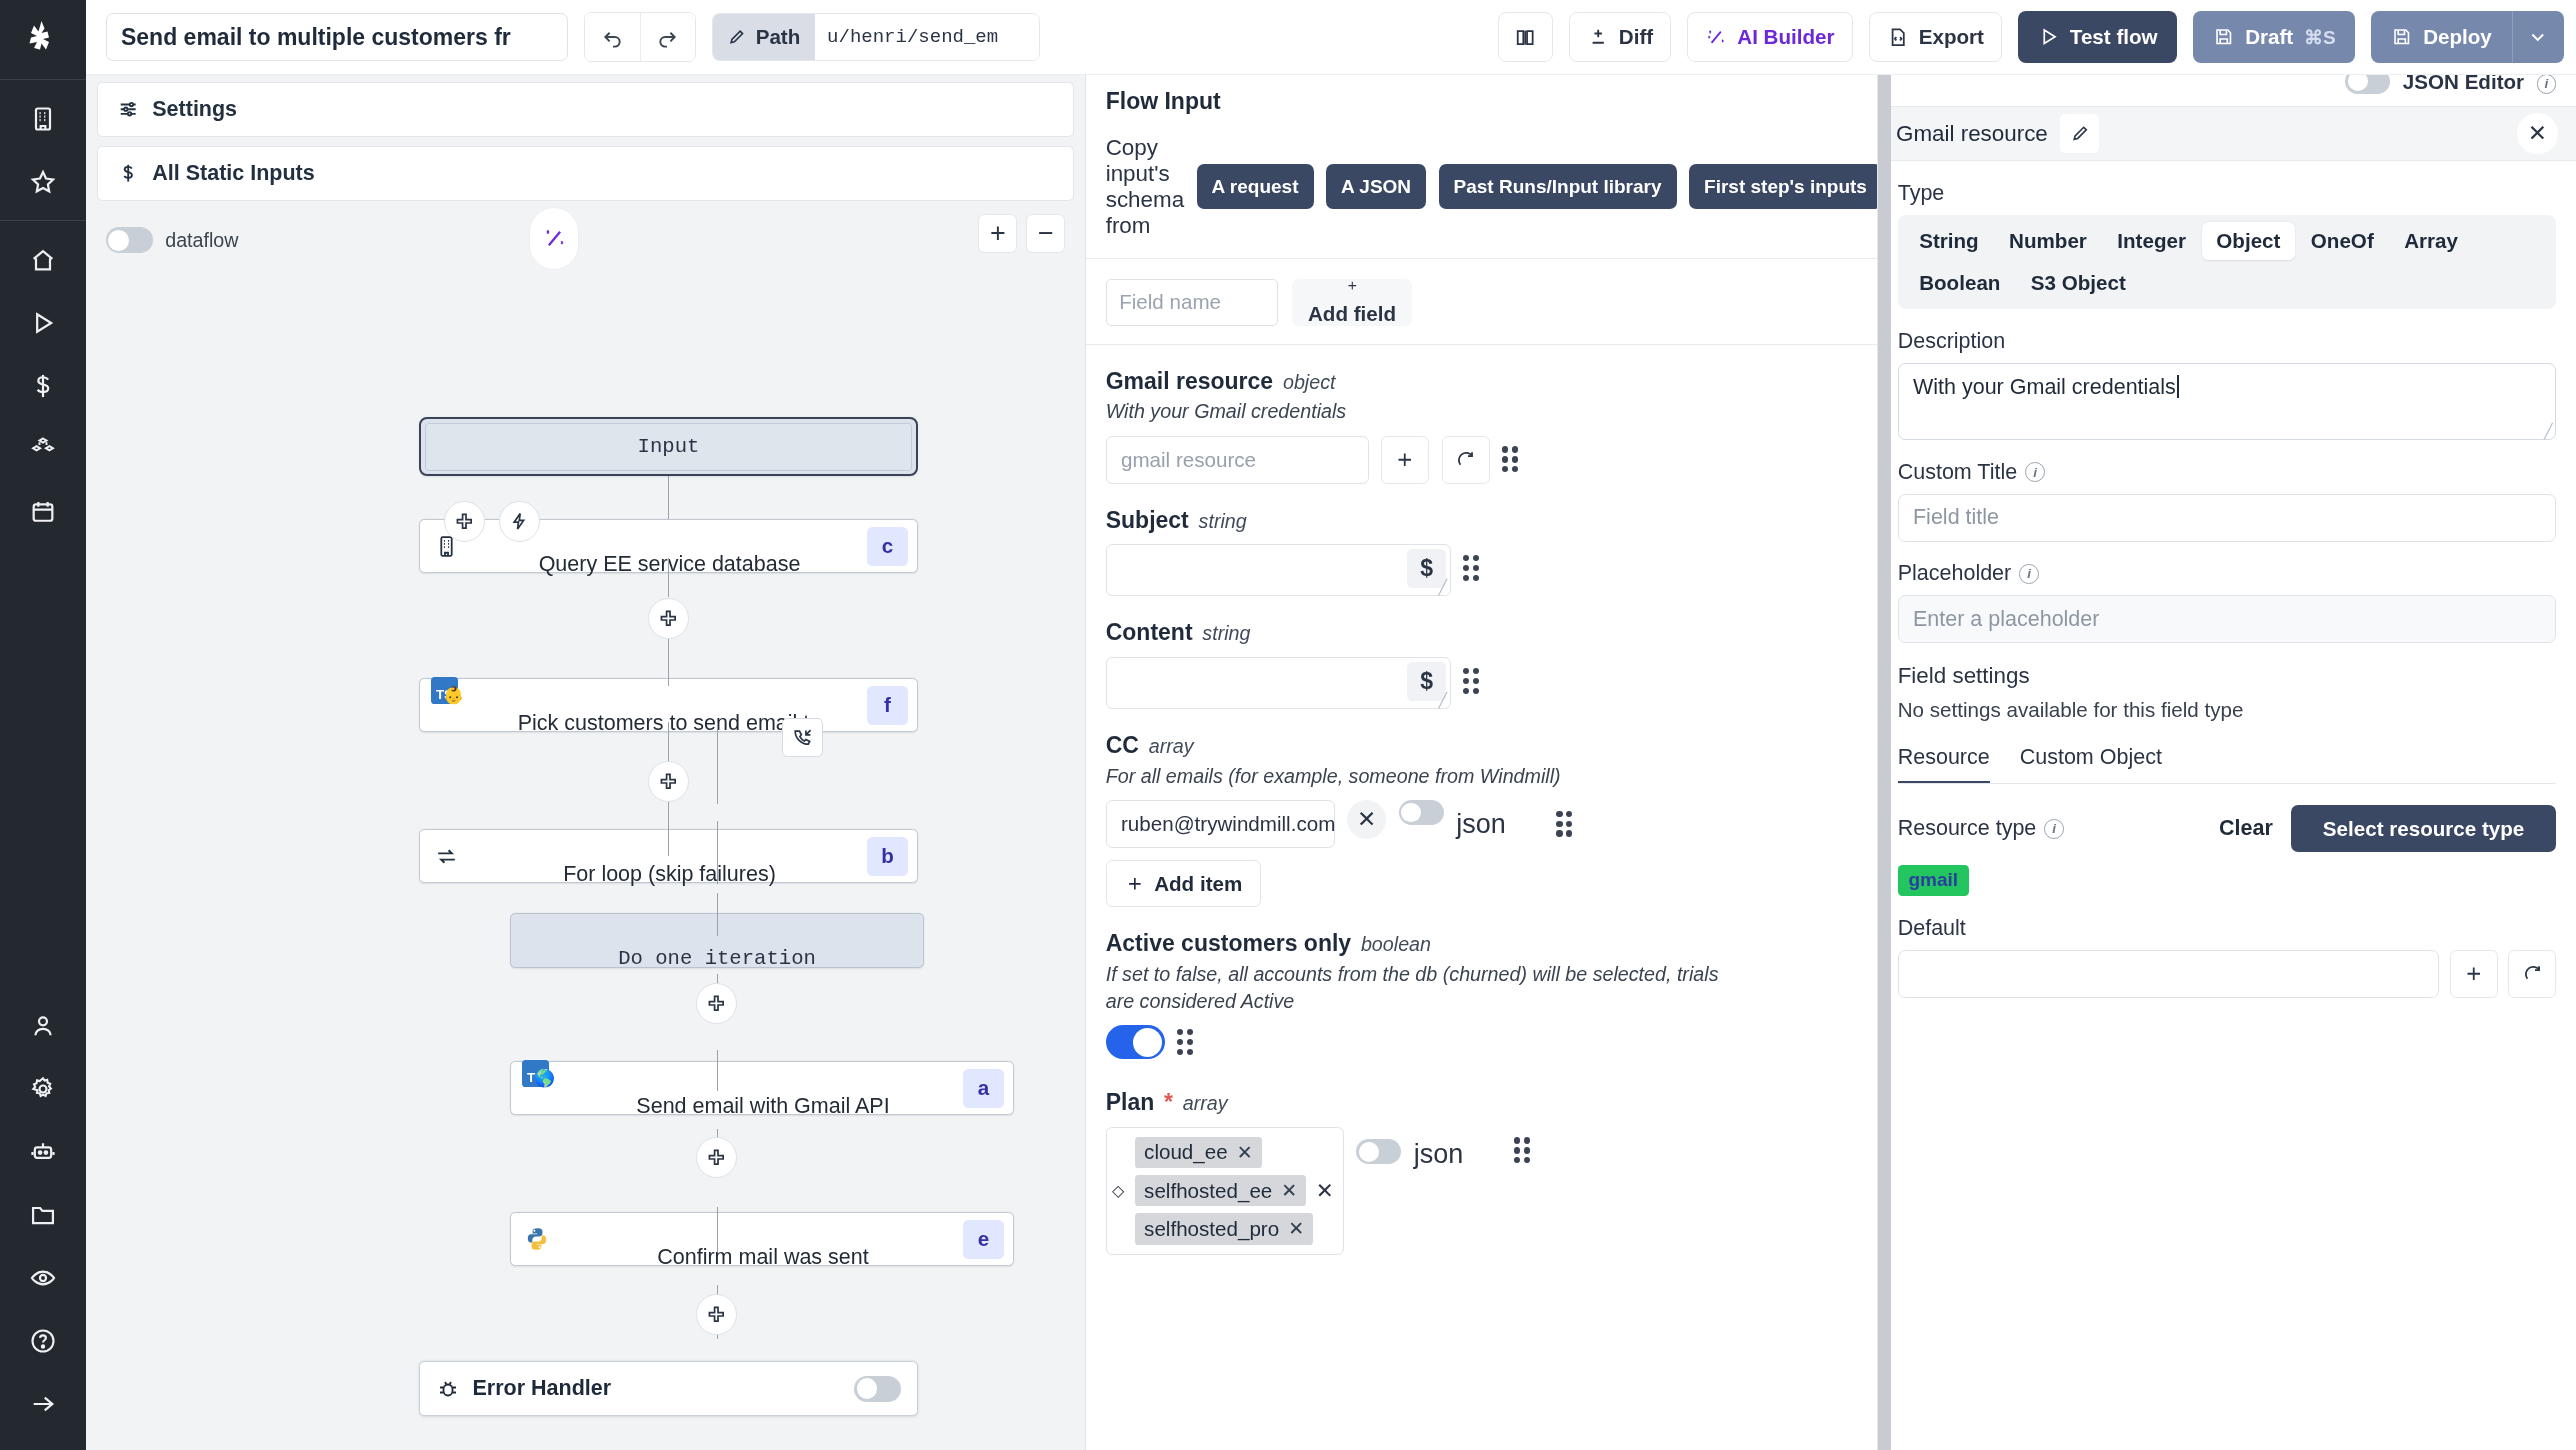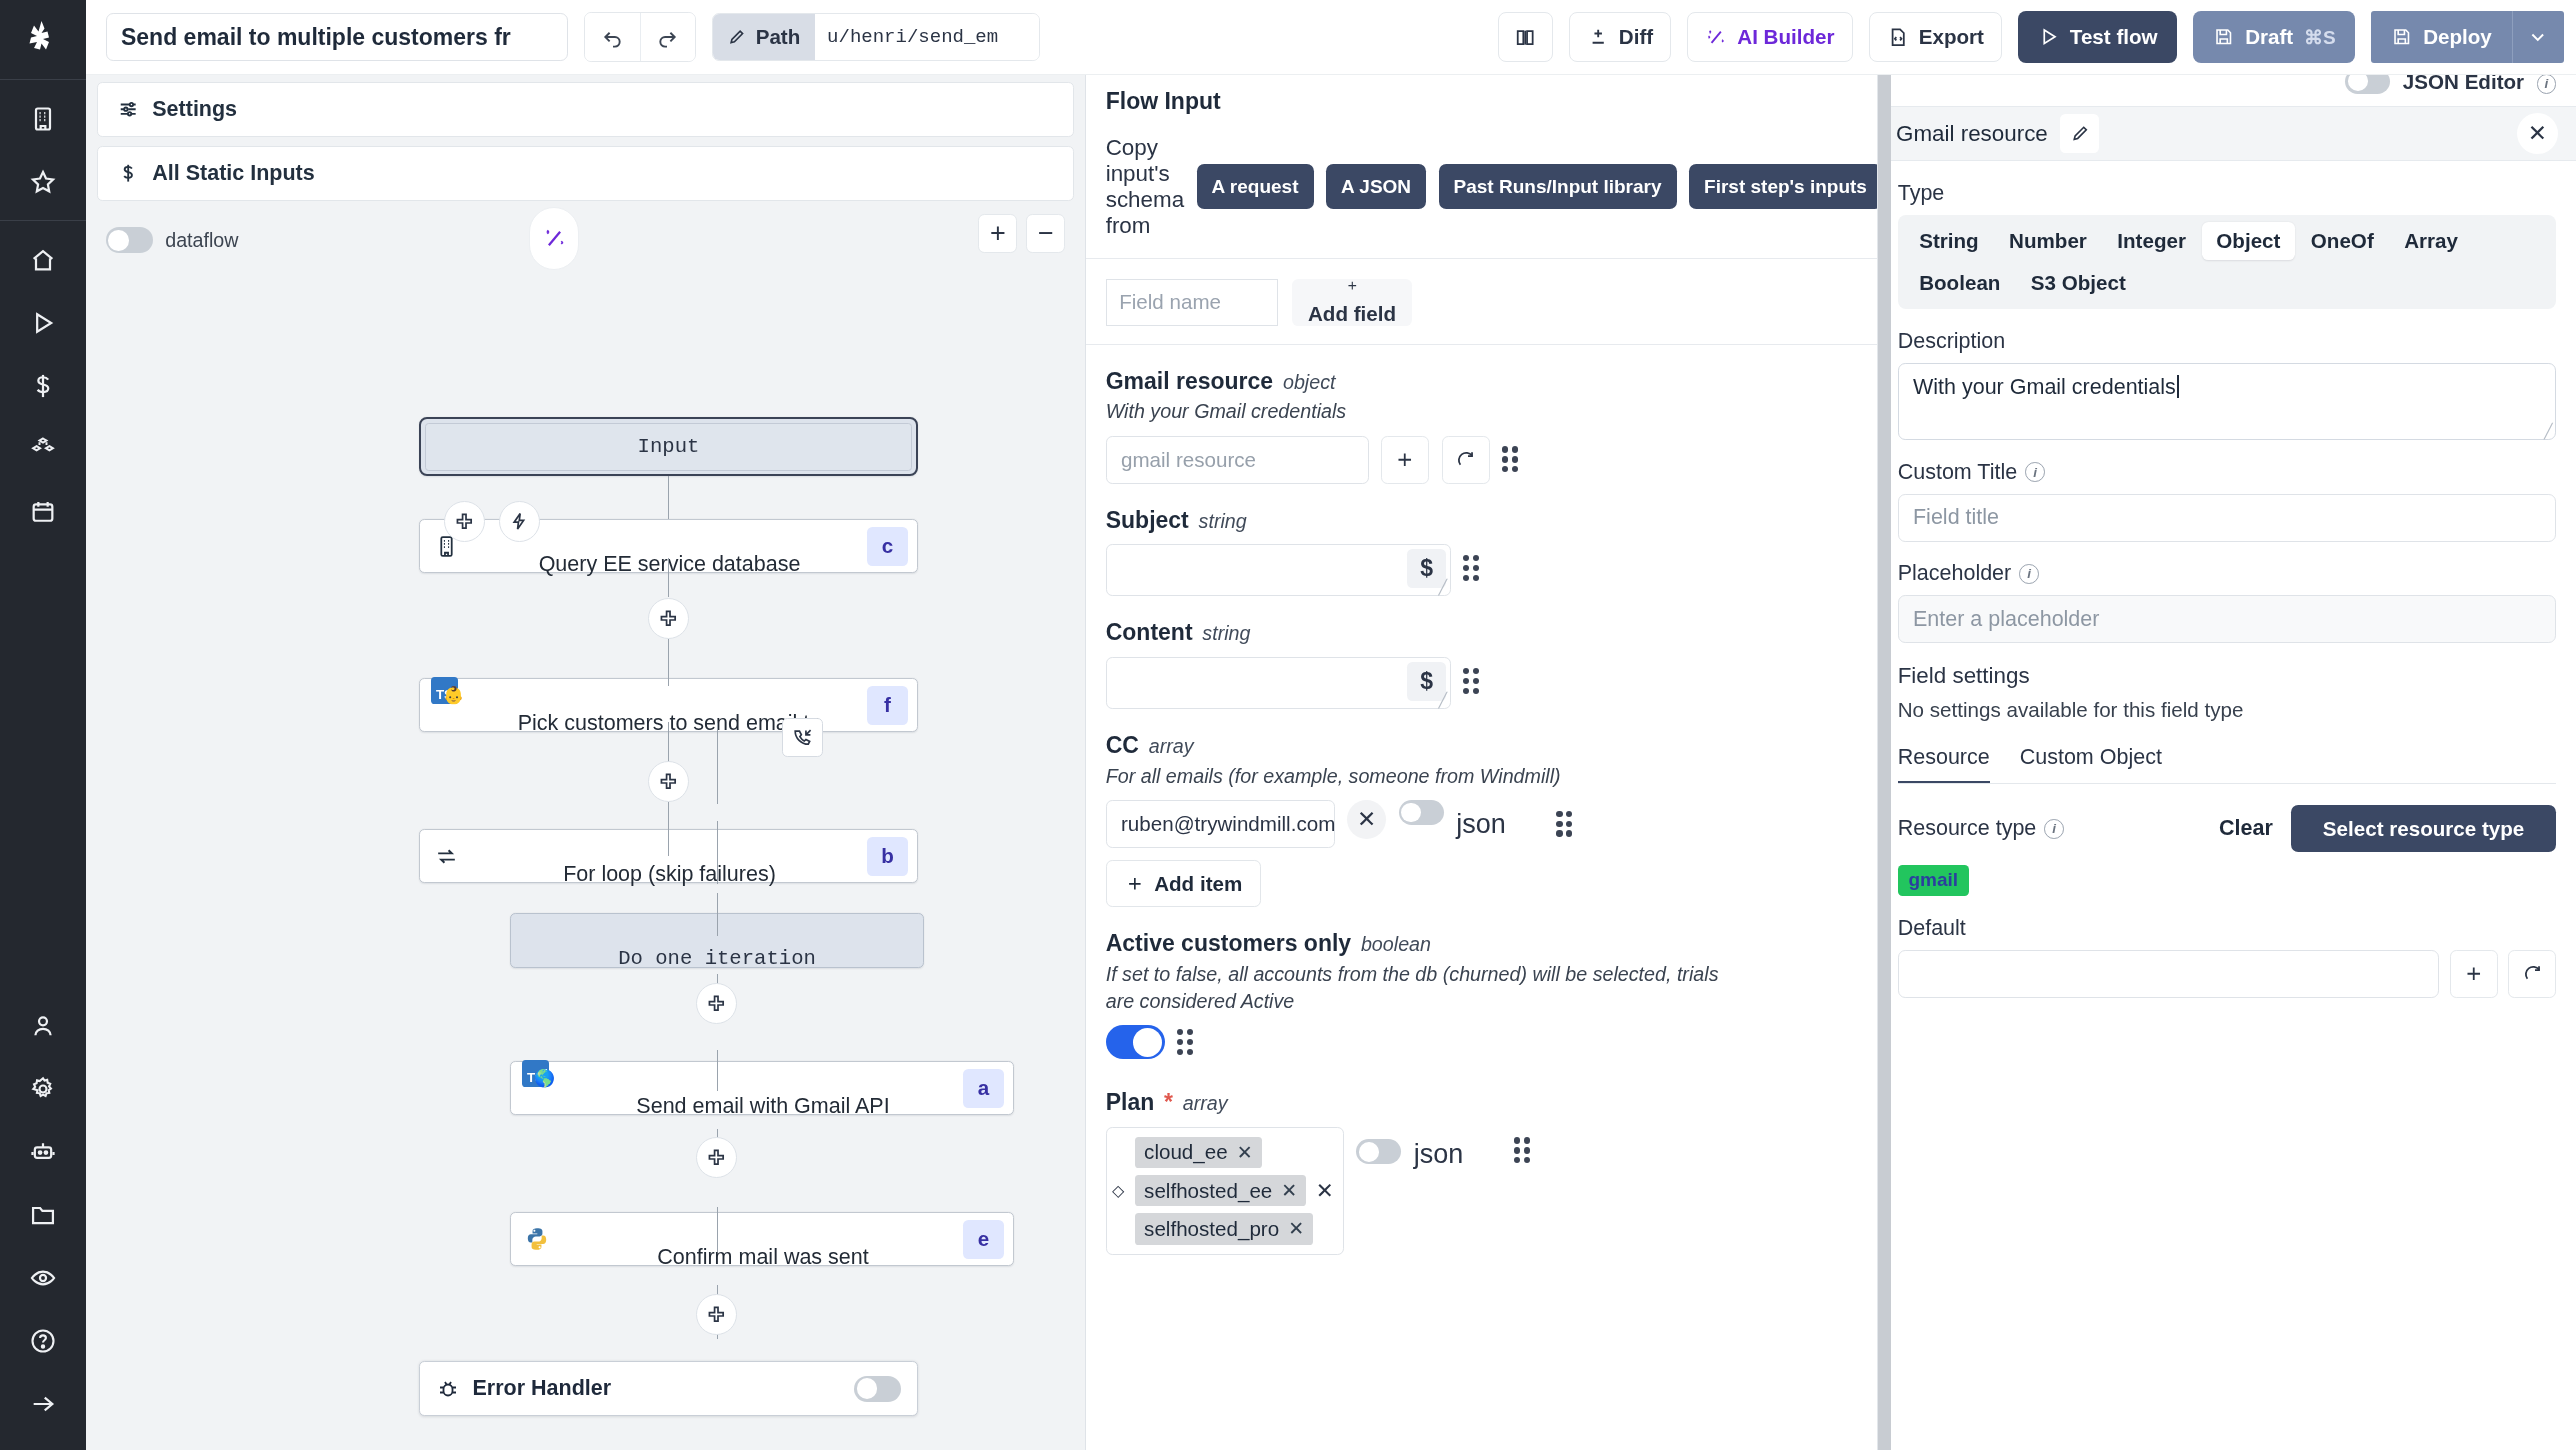--- a/index.html
+++ b/index.html
@@ -69,21 +69,21 @@
     height: 52px; border-radius: 8px; background:#3b4864; color:#fff;
     display:flex; align-items:center; gap: 10.7px; padding: 0 19.7px;
     font-size: 20.6px; font-weight: 700; border: none; white-space: nowrap;
   }
   .tb-muted {
     height: 52px; border-radius: 8px; background:#7689ad; color:#fff;
     display:flex; align-items:center; gap: 10.7px; padding: 0 19.7px;
     font-size: 20.6px; font-weight: 700; border:none; white-space: nowrap;
   }
   .kbd { color: #d4dced; font-weight: 700; font-size: 19px; }
-  .deploy-split { display:flex; align-items:stretch; border-radius: 3px; overflow:hidden; }
+  .deploy-split { display:flex; align-items:stretch; border-radius: 8px; overflow:hidden; }
   .deploy-split .tb-muted { border-radius: 0; }
   .deploy-caret {
     background:#7689ad; color:#fff; width:52px; display:flex; align-items:center; justify-content:center;
     border-left: 0.9px solid #8e9fbe;
   }
 
   
   .acc-wrap { margin-top: 75px; padding: 7.2px 10.7px 0 10.7px; background:#f1f3f5; }
   .acc {
     background:#fff; border:0.9px solid #e2e6ea; border-radius: 5.4px; height: 55px;
@@ -154,21 +154,21 @@
   .fi-title { font-size: 23px; font-weight: 700; color:#1f2a3a; }
   .fi-copyrow { display:flex; align-items:center; gap: 12.5px; margin-top: 19.7px; }
   .fi-copylabel { font-size: 22.4px; color:#2b3445; }
   .chip-btn {
     background:#3b4864; color:#fff; border-radius: 7.2px; height: 45px; padding: 0 15px;
     display:flex; align-items:center; font-size: 19px; font-weight:700; white-space:nowrap;
   }
   .fi-divider { height:0.9px; background:#e7eaee; margin-top: 19.7px; }
   .fi-addrow { display:flex; align-items:center; gap: 14.3px; padding: 19.7px 0 0 19.7px; }
   .fieldname-input {
-    width: 172px; height: 47px; border:0.9px solid #dfe3e8; border-radius:0; padding: 0 12.5px;
+    width: 172px; height: 47px; border:0.9px solid #dfe3e8; border-radius:5px; padding: 0 12.5px;
     font-size: 20.6px; color:#9aa3af; display:flex; align-items:center; background:#fff;
   }
   .addfield-btn {
     height:47px; background:#f6f7f9; border-radius:6.3px; padding: 0 16px; display:flex; align-items:center; gap:9.8px;
     font-size: 20.6px; font-weight:700; color:#2b3445;flex-direction:column;
   }
   .form-divider { height:0.9px; background:#e7eaee; margin-top: 18px; }
   .form-body { padding: 23px 0 0 19.7px; position:relative; }
   .fld { margin-bottom: 23px; position: relative; }
   .fld-title { font-size: 23px; font-weight: 700; color:#1f2a3a; display:flex; align-items:baseline; gap: 9.8px; }

